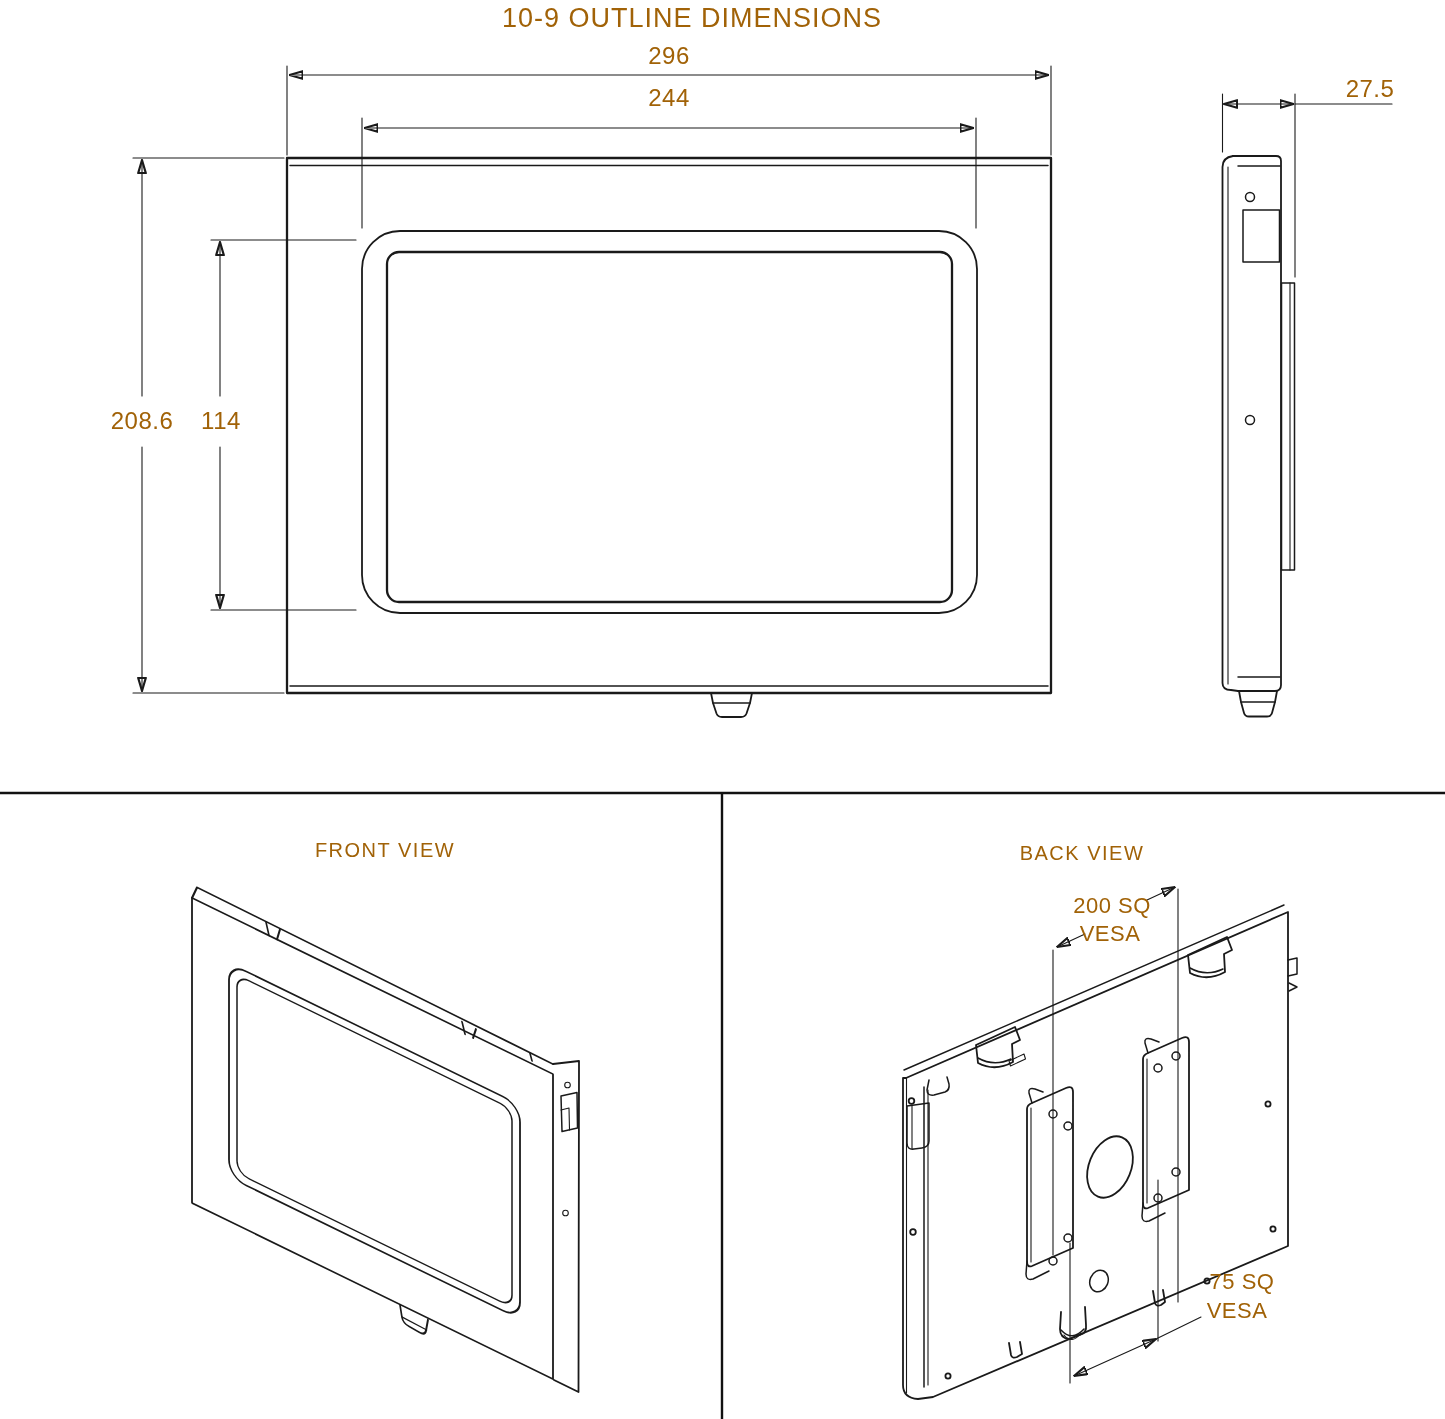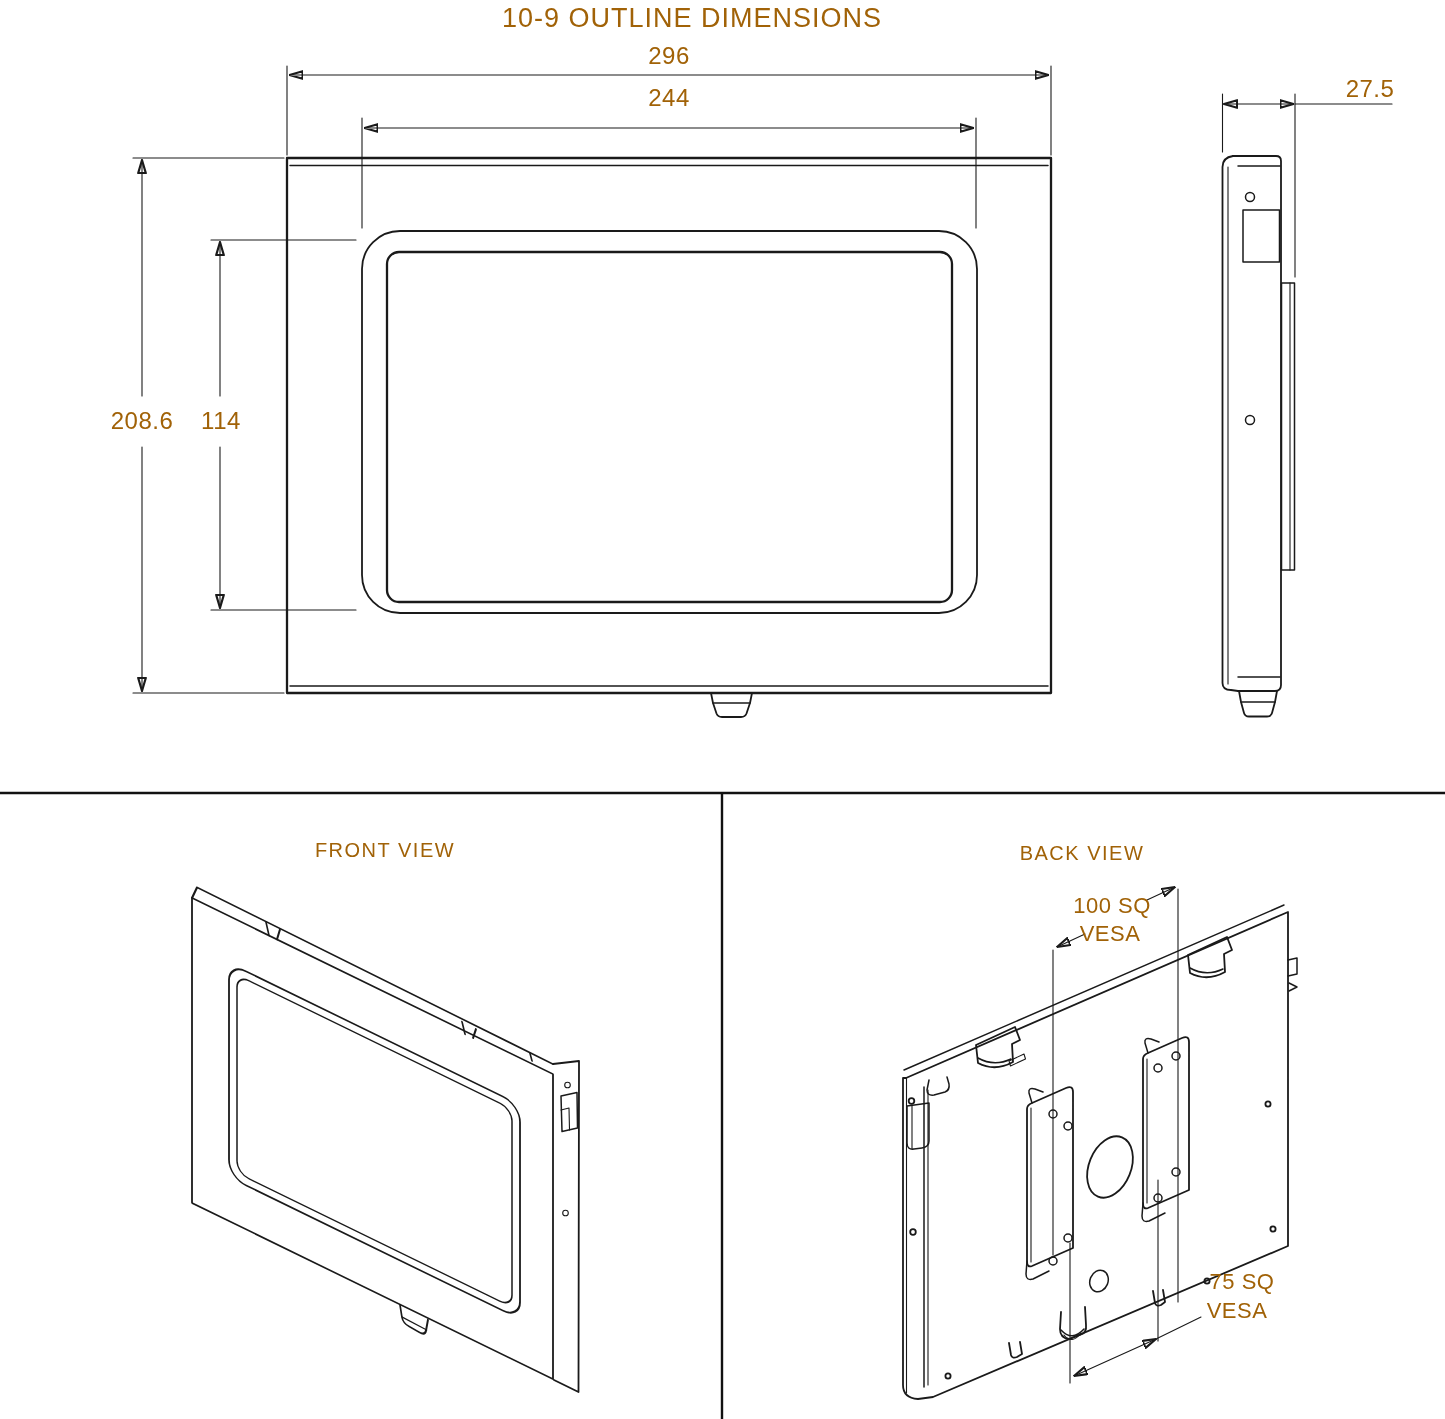--- a/index.html
+++ b/index.html
@@ -216,18 +216,18 @@
 
   <span class="lbl dim-lbl" style="left:669px;top:56px;">296</span>
   <span class="lbl dim-lbl" style="left:669px;top:98px;">244</span>
   <span class="lbl dim-lbl" style="left:142px;top:421px;">208.6</span>
   <span class="lbl dim-lbl" style="left:221px;top:421px;">114</span>
   <span class="lbl dim-lbl" style="left:1346px;top:89px;margin-left:24px;">27.5</span>
 
   <span class="lbl section-lbl" style="left:385px;top:850px;">FRONT VIEW</span>
   <span class="lbl section-lbl" style="left:1082px;top:853px;text-align:right;">BACK VIEW</span>
 
-  <span class="lbl vesa-lbl" style="left:1112px;top:906px;">100 SQ</span>
+  <span class="lbl vesa-lbl" style="left:1112px;top:906px;">200 SQ</span>
   <span class="lbl vesa-lbl" style="left:1110px;top:934px;">VESA</span>
   <span class="lbl vesa-lbl" style="left:1242px;top:1282px;">75 SQ</span>
   <span class="lbl vesa-lbl" style="left:1237px;top:1311px;">VESA</span>
 
 </div>
 
 </body></html>

